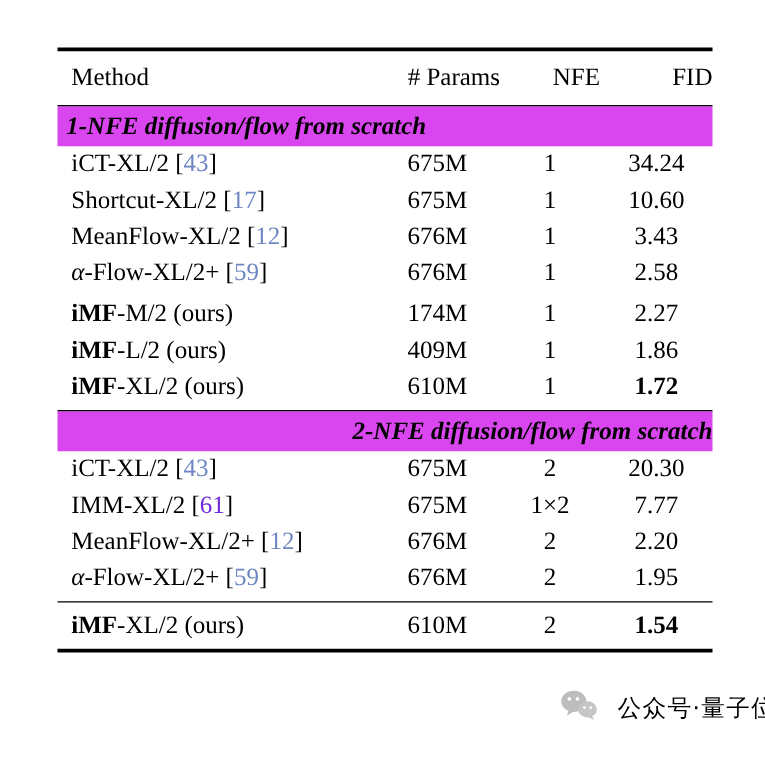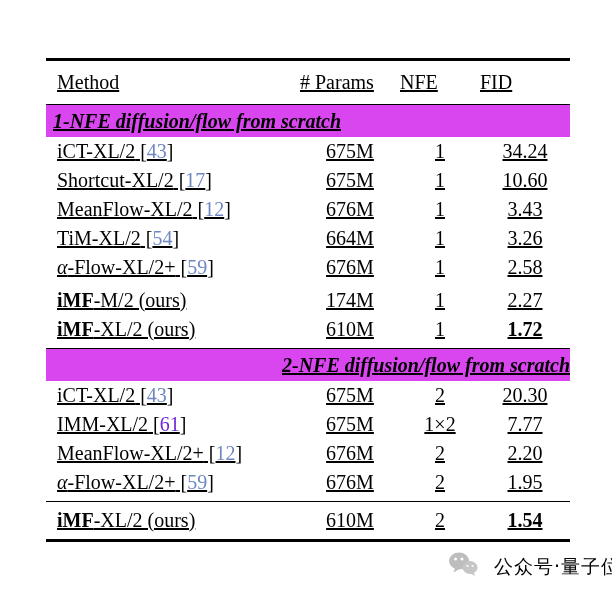--- a/index.html
+++ b/index.html
@@ -1,24 +1,24 @@
 <!DOCTYPE html>
 <html><head>
 <meta charset="utf-8">
 <style>
   html,body{margin:0;padding:0;background:#ffffff;}
   .page{position:relative;width:612px;height:610px;background:#ffffff;overflow:hidden;
         font-family:"Liberation Serif", serif;color:#000;}
-  table.results{position:absolute;left:46px;top:58px;width:524px;border-collapse:collapse;
-        border-top:3px solid #000;border-bottom:3.5px solid #000;font-size:20px;text-decoration:underline;}
+  table.results{position:absolute;left:46px;top:38px;width:524px;border-collapse:collapse;
+        border-top:3px solid #000;border-bottom:3.5px solid #000;font-size:20px;}
   col.c-method{width:254px;}
   col.c-params{width:100px;}
   col.c-nfe{width:80px;}
   col.c-fid{width:90px;}
-  th{font-weight:normal;border-bottom:1.5px solid #000;padding:8px 0 9px 0;line-height:26px;text-align:left;}
+  th{font-weight:normal;border-bottom:1.5px solid #000;padding:8px 0 9px 0;line-height:26px;text-align:right;}
   th.method{text-align:left;padding-left:11px;}
   td{padding:2px 0;line-height:25px;vertical-align:middle;}
   td.method{text-align:left;padding-left:11px;}
   td.params,td.nfe,td.fid{text-align:center;}
   .b{font-weight:bold;}
   .i{font-style:italic;}
   tr.section-row td{background:#d946ef;font-weight:bold;font-style:italic;
         padding:3px 0 3px 7px;line-height:26px;text-align:left;}
   tr.section-rule td{border-top:1.5px solid #000;text-align:right;}
   tr.midrule td{border-top:1.5px solid #000;padding-top:6px;}
@@ -79,37 +79,37 @@
           <td class="params">675M</td>
           <td class="nfe">1</td>
           <td class="fid">10.60</td>
         </tr>
         <tr>
           <td class="method"><span>MeanFlow-XL/2</span><span> [</span><span class="cite" style="color: rgb(110, 135, 195);">12</span><span>]</span></td>
           <td class="params">676M</td>
           <td class="nfe">1</td>
           <td class="fid">3.43</td>
         </tr>
-        <tr>
-          <td class="method"><span>TiM-XL/2</span><span> [</span><span class="cite" style="color: rgb(110, 135, 195);">54</span><span>]</span></td>
-          <td class="params">664M</td>
-          <td class="nfe">1</td>
-          <td class="fid">3.26</td>
-        </tr>
         <tr class="pre-rule">
           <td class="method"><span class="i">α</span><span>-Flow-XL/2+</span><span> [</span><span class="cite" style="color: rgb(110, 135, 195);">59</span><span>]</span></td>
           <td class="params">676M</td>
           <td class="nfe">1</td>
           <td class="fid">2.58</td>
         </tr>
         <tr>
           <td class="method"><span class="b">iMF</span><span>-M/2 (ours)</span></td>
           <td class="params">174M</td>
           <td class="nfe">1</td>
           <td class="fid">2.27</td>
+        </tr>
+        <tr>
+          <td class="method"><span class="b">iMF</span><span>-L/2 (ours)</span></td>
+          <td class="params">409M</td>
+          <td class="nfe">1</td>
+          <td class="fid">1.86</td>
         </tr>
         <tr class="pre-rule">
           <td class="method"><span class="b">iMF</span><span>-XL/2 (ours)</span></td>
           <td class="params">610M</td>
           <td class="nfe">1</td>
           <td class="fid b">1.72</td>
         </tr>
         <tr class="section-row section-rule">
           <td colspan="4">2-NFE diffusion/flow from scratch</td>
         </tr>

